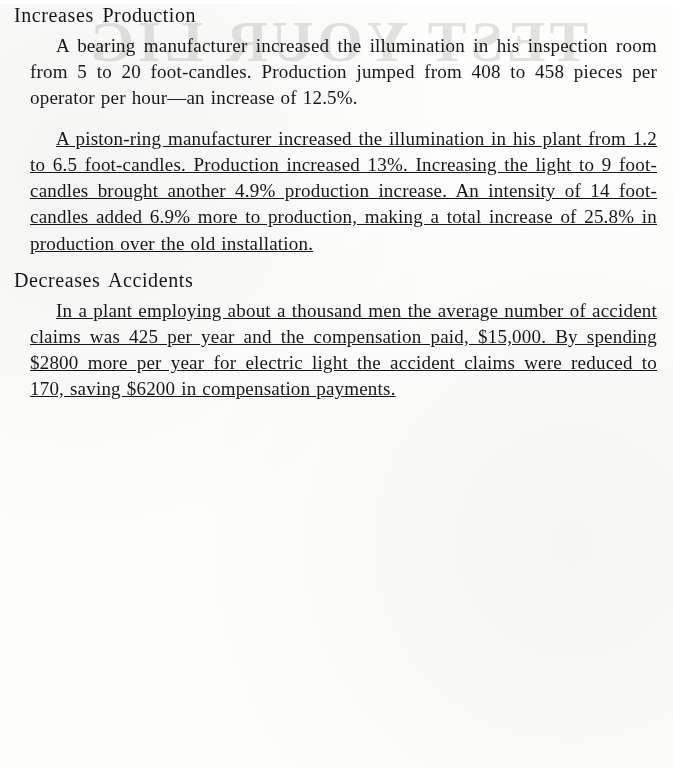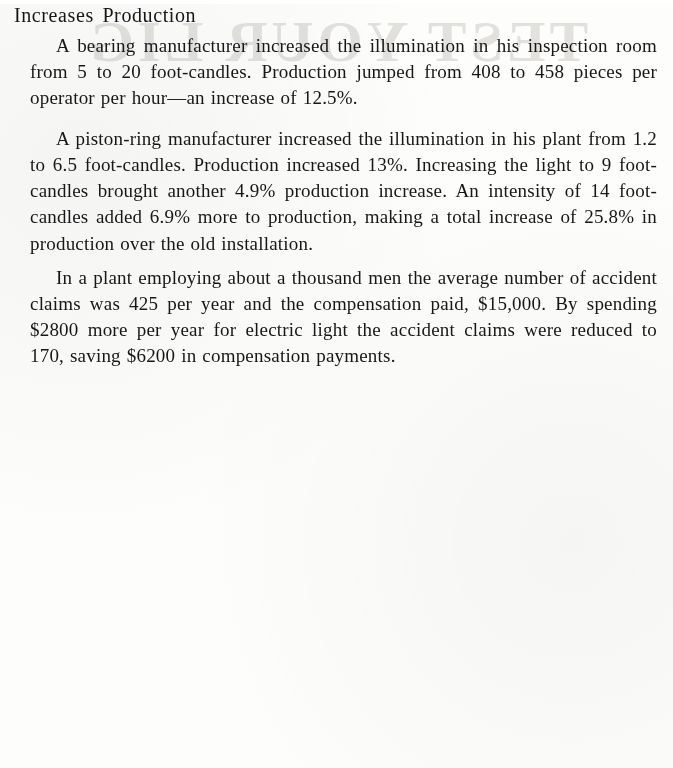--- a/index.html
+++ b/index.html
@@ -74,21 +74,21 @@
     font-size: 19px;
     line-height: 1.38;
     text-align: justify;
     text-justify: inter-word;
     margin: 0 0 14px 16px;
     text-indent: 26px;
     letter-spacing: 0.2px;
     word-spacing: 1px;
     color: #17171a;
   }
-  p.body:last-child { margin-bottom: 0; }
+  p.body:last-child { margin-bottom: 0; text-decoration: underline; }
 
   .spacer-sm { height: 8px; }
 </style>
 </head>
 <body>
 
 <div class="page">
 
   <div class="bleed-through">TEST YOUR LIG</div>
 
@@ -97,17 +97,18 @@
 
     <div>
       <h2 class="subhead">Increases Production</h2>
       <p class="body">A bearing manufacturer increased the illumination in his inspection room from 5 to 20 foot-candles. Production jumped from 408 to 458 pieces per operator per hour—an increase of 12.5%.</p>
       <p class="body">A piston-ring manufacturer increased the illumination in his plant from 1.2 to 6.5 foot-candles. Production increased 13%. Increasing the light to 9 foot-candles brought another 4.9% production increase. An intensity of 14 foot-candles added 6.9% more to production, making a total increase of 25.8% in production over the old installation.</p>
     </div>
 
     <div class="spacer-sm"></div>
 
     <div>
+      <h2 class="subhead">Decreases Accidents</h2>
       <p class="body">In a plant employing about a thousand men the average number of accident claims was 425 per year and the compensation paid, $15,000. By spending $2800 more per year for electric light the accident claims were reduced to 170, saving $6200 in compensation payments.</p>
     </div>
 
   </div>
 </div>
 
 </body></html>

